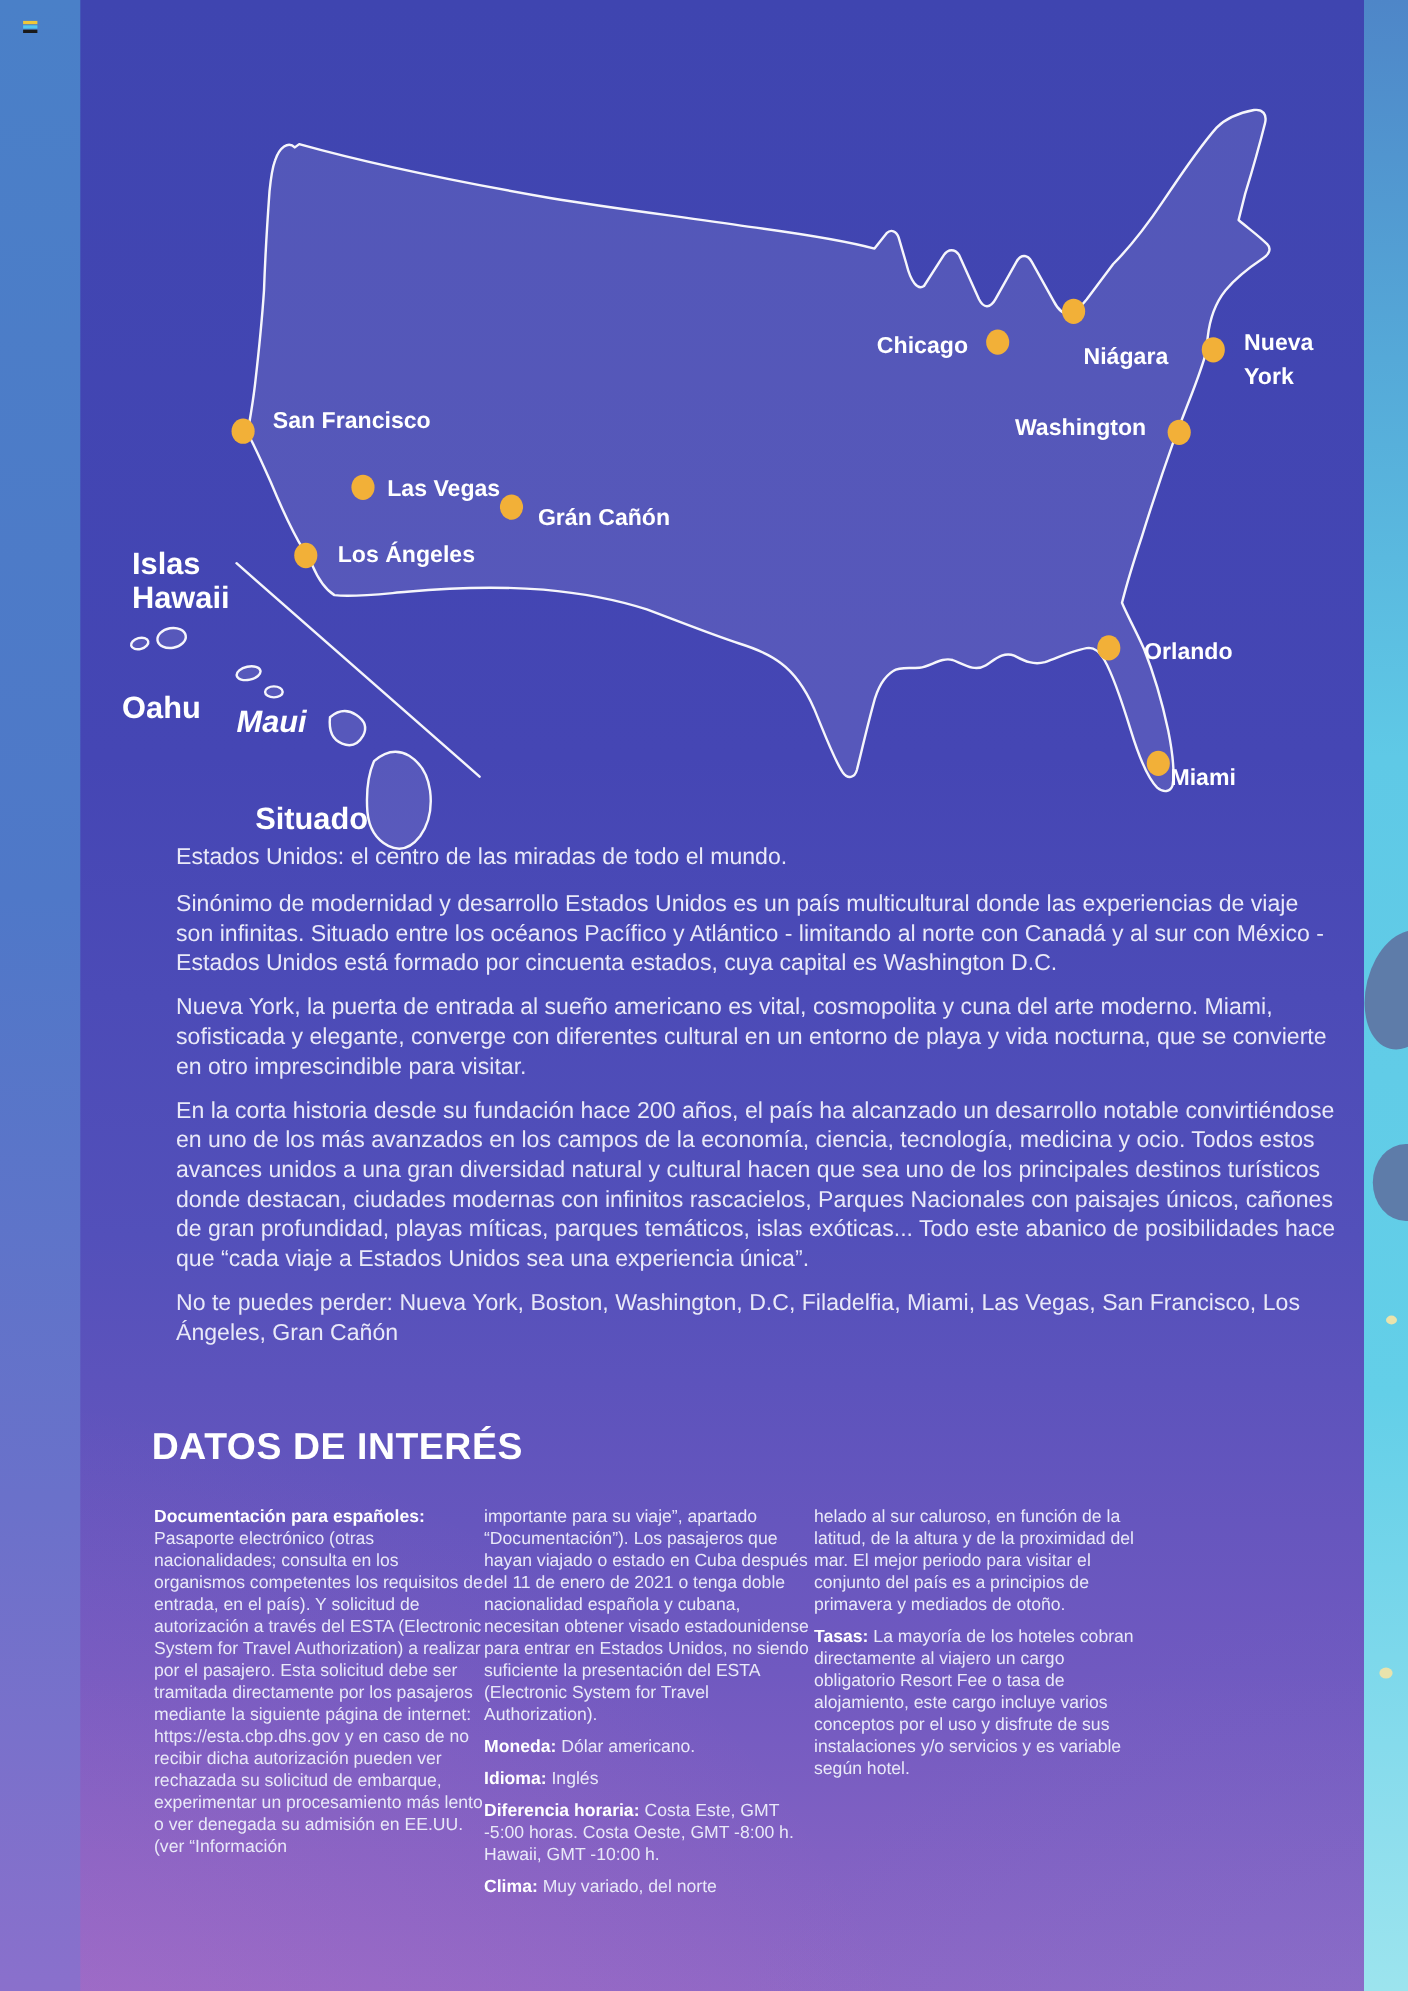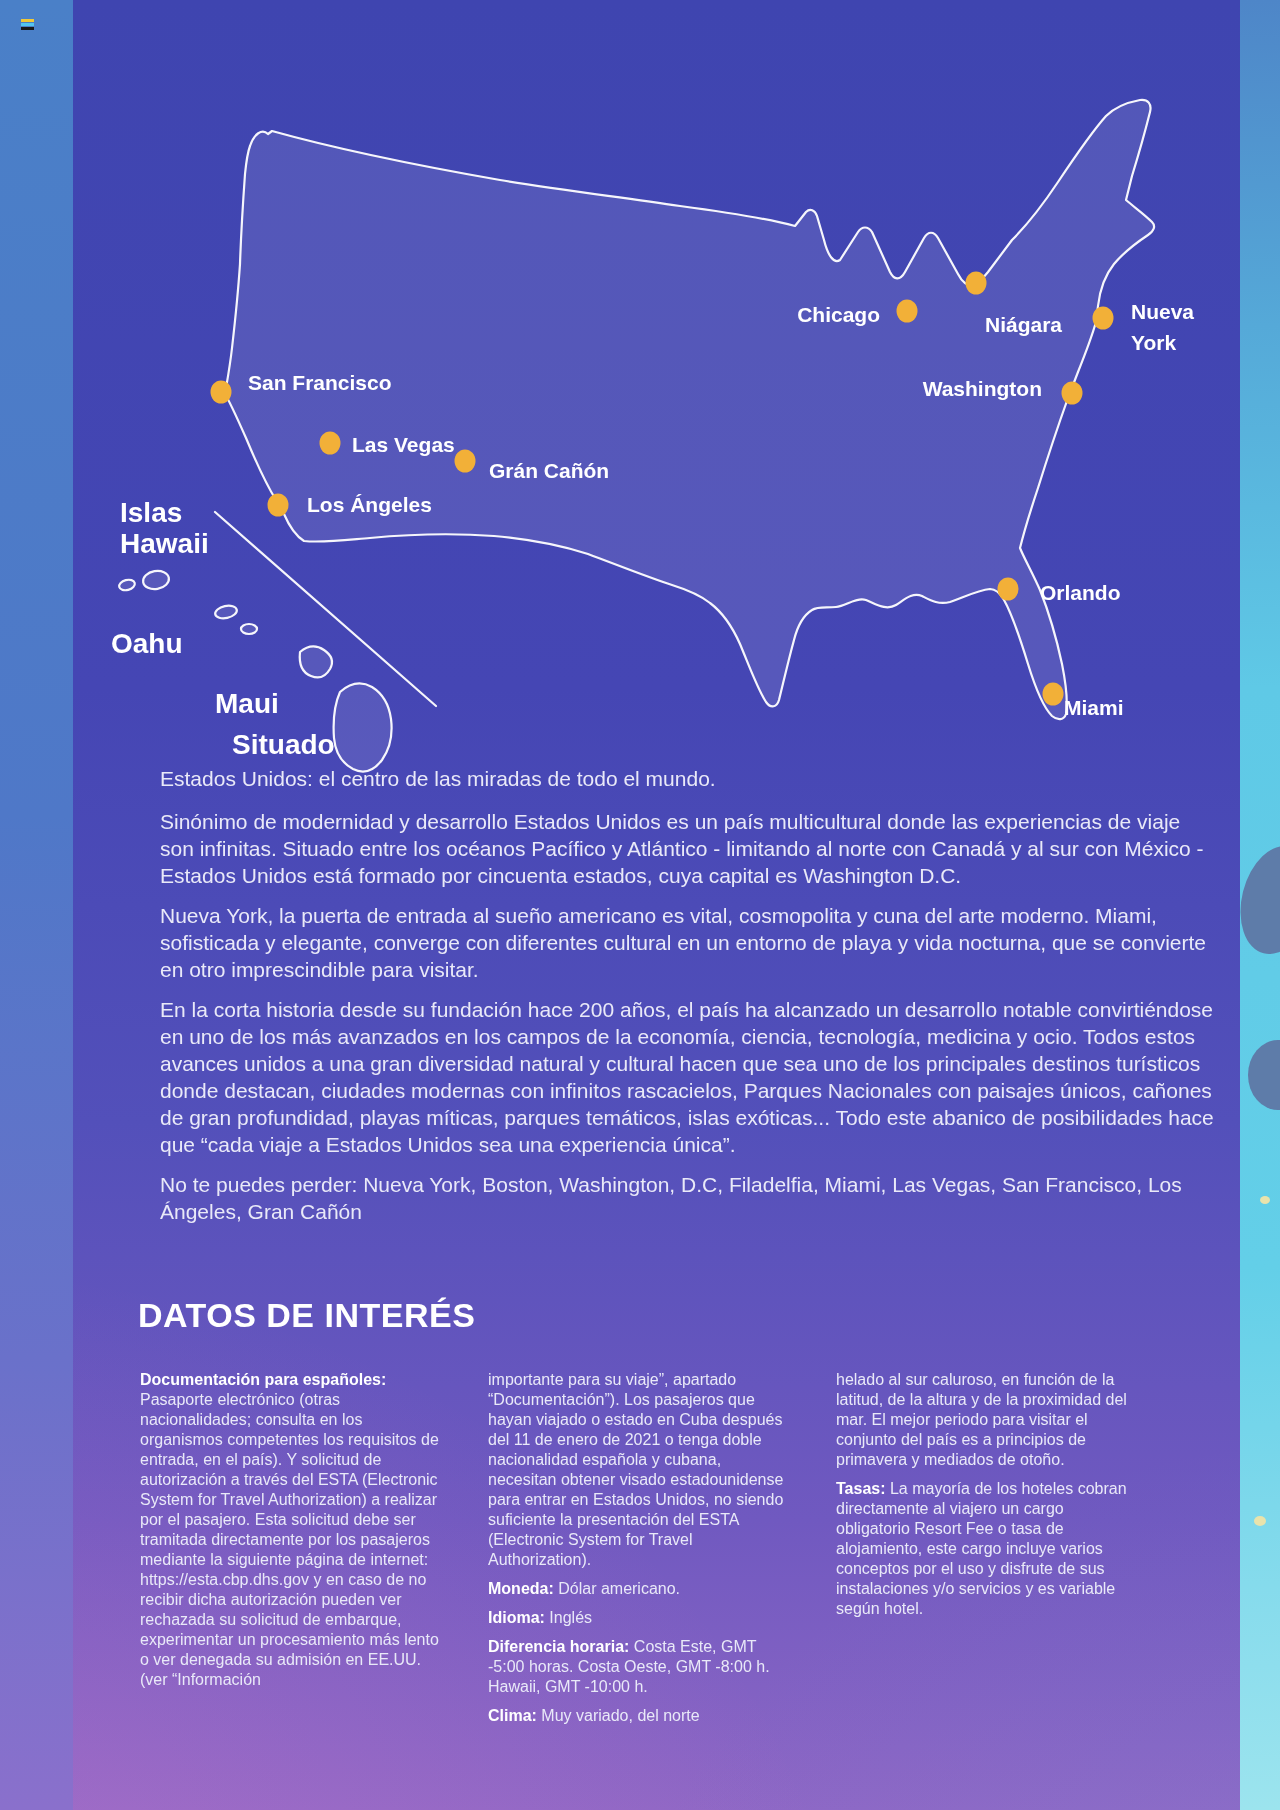--- a/index.html
+++ b/index.html
@@ -28,21 +28,21 @@
   .city-label{position:absolute;color:#ffffff;font-weight:700;font-size:21px;line-height:24px;white-space:nowrap;}
   .city-label.wrap{white-space:normal;}
   .island-label{position:absolute;color:#ffffff;font-weight:700;font-size:28px;line-height:31px;}
   
   .intro{position:absolute;left:140px;top:765px;width:1058px;color:#e9e9f8;font-size:21px;line-height:27px;font-weight:400;margin-left:20px;}
   .intro p{margin:0 0 13px 0;}
   .intro p.lead{margin-bottom:16px;}
   
   .section-heading{position:absolute;left:138px;top:1296px;color:#ffffff;font-weight:700;font-size:34px;letter-spacing:.5px;}
   
-  .columns{position:absolute;left:140px;top:1370px;width:1000px;display:grid;grid-template-columns:300px 300px 300px;column-gap:48px;
+  .columns{position:absolute;left:140px;top:1370px;width:1000px;display:grid;grid-template-columns:300px 300px 300px;
     color:#e9e9f8;font-size:16px;line-height:20px;}
   .columns p{margin:0 0 9px 0;}
   .columns b{color:#ffffff;font-weight:700;}
 </style>
 </head>
 <body>
 
 <div class="page">
 
   <div class="left-strip"></div>
@@ -110,21 +110,21 @@
   <div class="city-label" style="left:307px;top:493px;">Los Ángeles</div>
   <div class="city-label" style="right:400px;top:303px;text-align:right;">Chicago</div>
   <div class="city-label" style="left:985px;top:313px;">Niágara</div>
   <div class="city-label wrap" style="left:1131px;top:296px;width:80px;line-height:31px;">Nueva York</div>
   <div class="city-label" style="right:238px;top:377px;text-align:right;">Washington</div>
   <div class="city-label" style="left:1040px;top:581px;">Orlando</div>
   <div class="city-label" style="left:1064px;top:696px;">Miami</div>
 
   <div class="island-label" style="left:120px;top:497px;width:110px;">Islas Hawaii</div>
   <div class="island-label" style="left:111px;top:628px;">Oahu</div>
-  <div class="island-label" style="left:215px;top:688px;">Maui</div>
+  <div class="island-label" style="left:215px;top:640px;font-style:italic;">Maui</div>
   <div class="island-label" style="left:232px;top:729px;">Situado</div>
 
   <div class="intro">
     <p class="lead">Estados Unidos: el centro de las miradas de todo el mundo.</p>
     <p>Sinónimo de modernidad y desarrollo Estados Unidos es un país multicultural donde las experiencias de viaje son infinitas. Situado entre los océanos Pacífico y Atlántico - limitando al norte con Canadá y al sur con México - Estados Unidos está formado por cincuenta estados, cuya capital es Washington D.C.</p>
     <p>Nueva York, la puerta de entrada al sueño americano es vital, cosmopolita y cuna del arte moderno. Miami, sofisticada y elegante, converge con diferentes cultural en un entorno de playa y vida nocturna, que se convierte en otro imprescindible para visitar.</p>
     <p>En la corta historia desde su fundación hace 200 años, el país ha alcanzado un desarrollo notable convirtiéndose en uno de los más avanzados en los campos de la economía, ciencia, tecnología, medicina y ocio. Todos estos avances unidos a una gran diversidad natural y cultural hacen que sea uno de los principales destinos turísticos donde destacan, ciudades modernas con infinitos rascacielos, Parques Nacionales con paisajes únicos, cañones de gran profundidad, playas míticas, parques temáticos, islas exóticas... Todo este abanico de posibilidades hace que “cada viaje a Estados Unidos sea una experiencia única”.</p>
     <p>No te puedes perder: Nueva York, Boston, Washington, D.C, Filadelfia, Miami, Las Vegas, San Francisco, Los Ángeles, Gran Cañón</p>
   </div>
 

